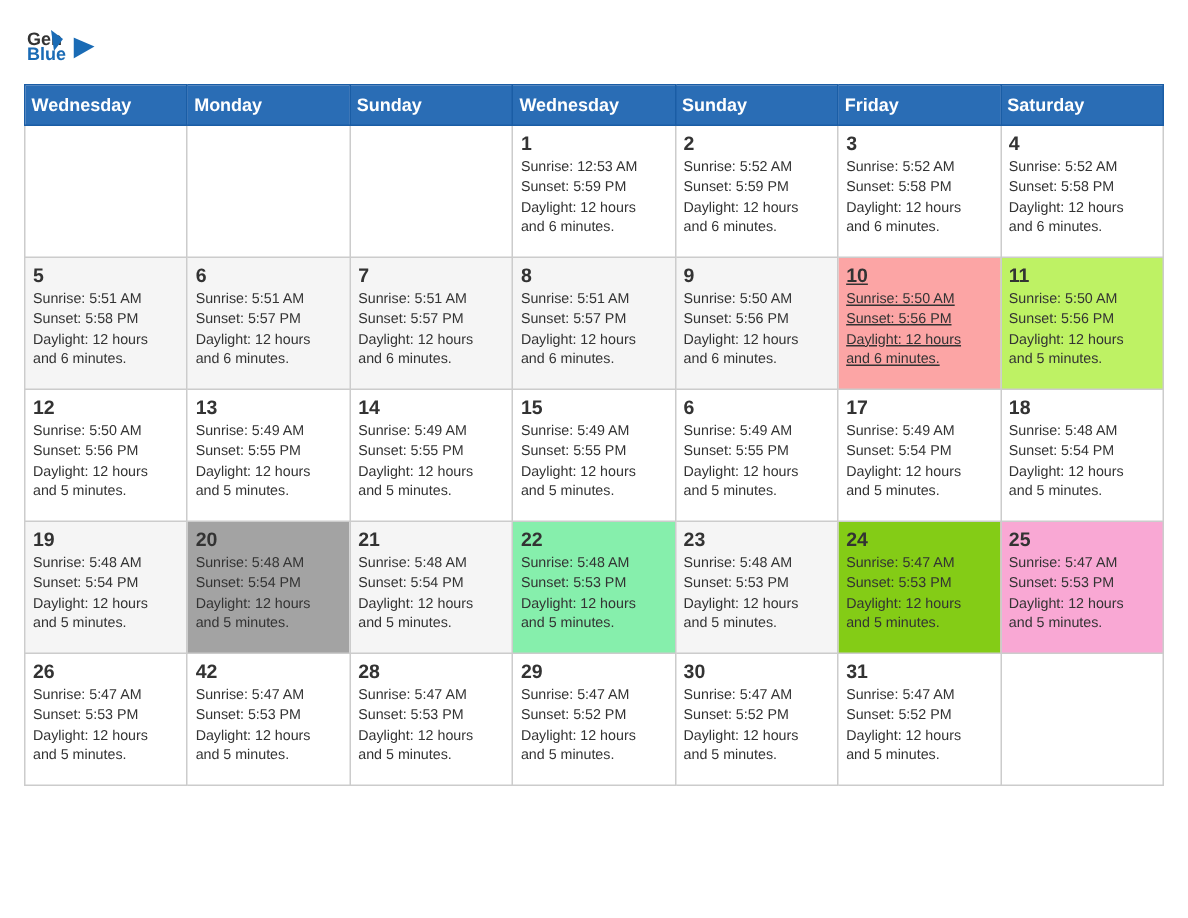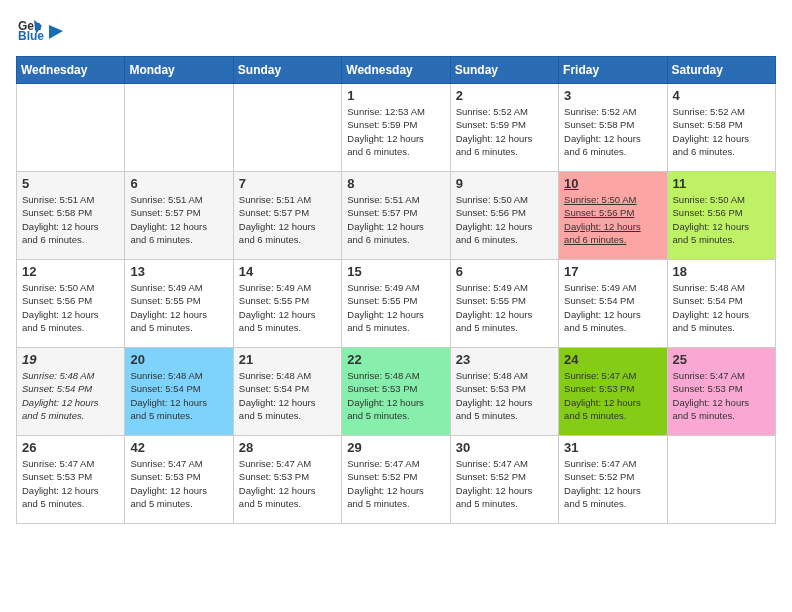--- a/index.html
+++ b/index.html
@@ -249,28 +249,28 @@
         </td>
         <td>
           <span class="day-number">18</span>
           <div class="cell-text" style="white-space: pre-line;">Sunrise: 5:48 AM
 Sunset: 5:54 PM
 Daylight: 12 hours
 and 5 minutes.</div>
         </td>
       </tr>
       <tr>
-        <td style="background: rgb(245, 245, 245); font-style: italic;">
+        <td style="background: rgb(245, 245, 245);">
           <span class="day-number">19</span>
           <div class="cell-text" style="white-space: pre-line;">Sunrise: 5:48 AM
 Sunset: 5:54 PM
 Daylight: 12 hours
 and 5 minutes.</div>
         </td>
-        <td style="background: #7dd3fc;">
+        <td style="background: #a3a3a3;">
           <span class="day-number">20</span>
           <div class="cell-text" style="white-space: pre-line;">Sunrise: 5:48 AM
 Sunset: 5:54 PM
 Daylight: 12 hours
 and 5 minutes.</div>
         </td>
         <td style="background: rgb(245, 245, 245);">
           <span class="day-number">21</span>
           <div class="cell-text" style="white-space: pre-line;">Sunrise: 5:48 AM
 Sunset: 5:54 PM

